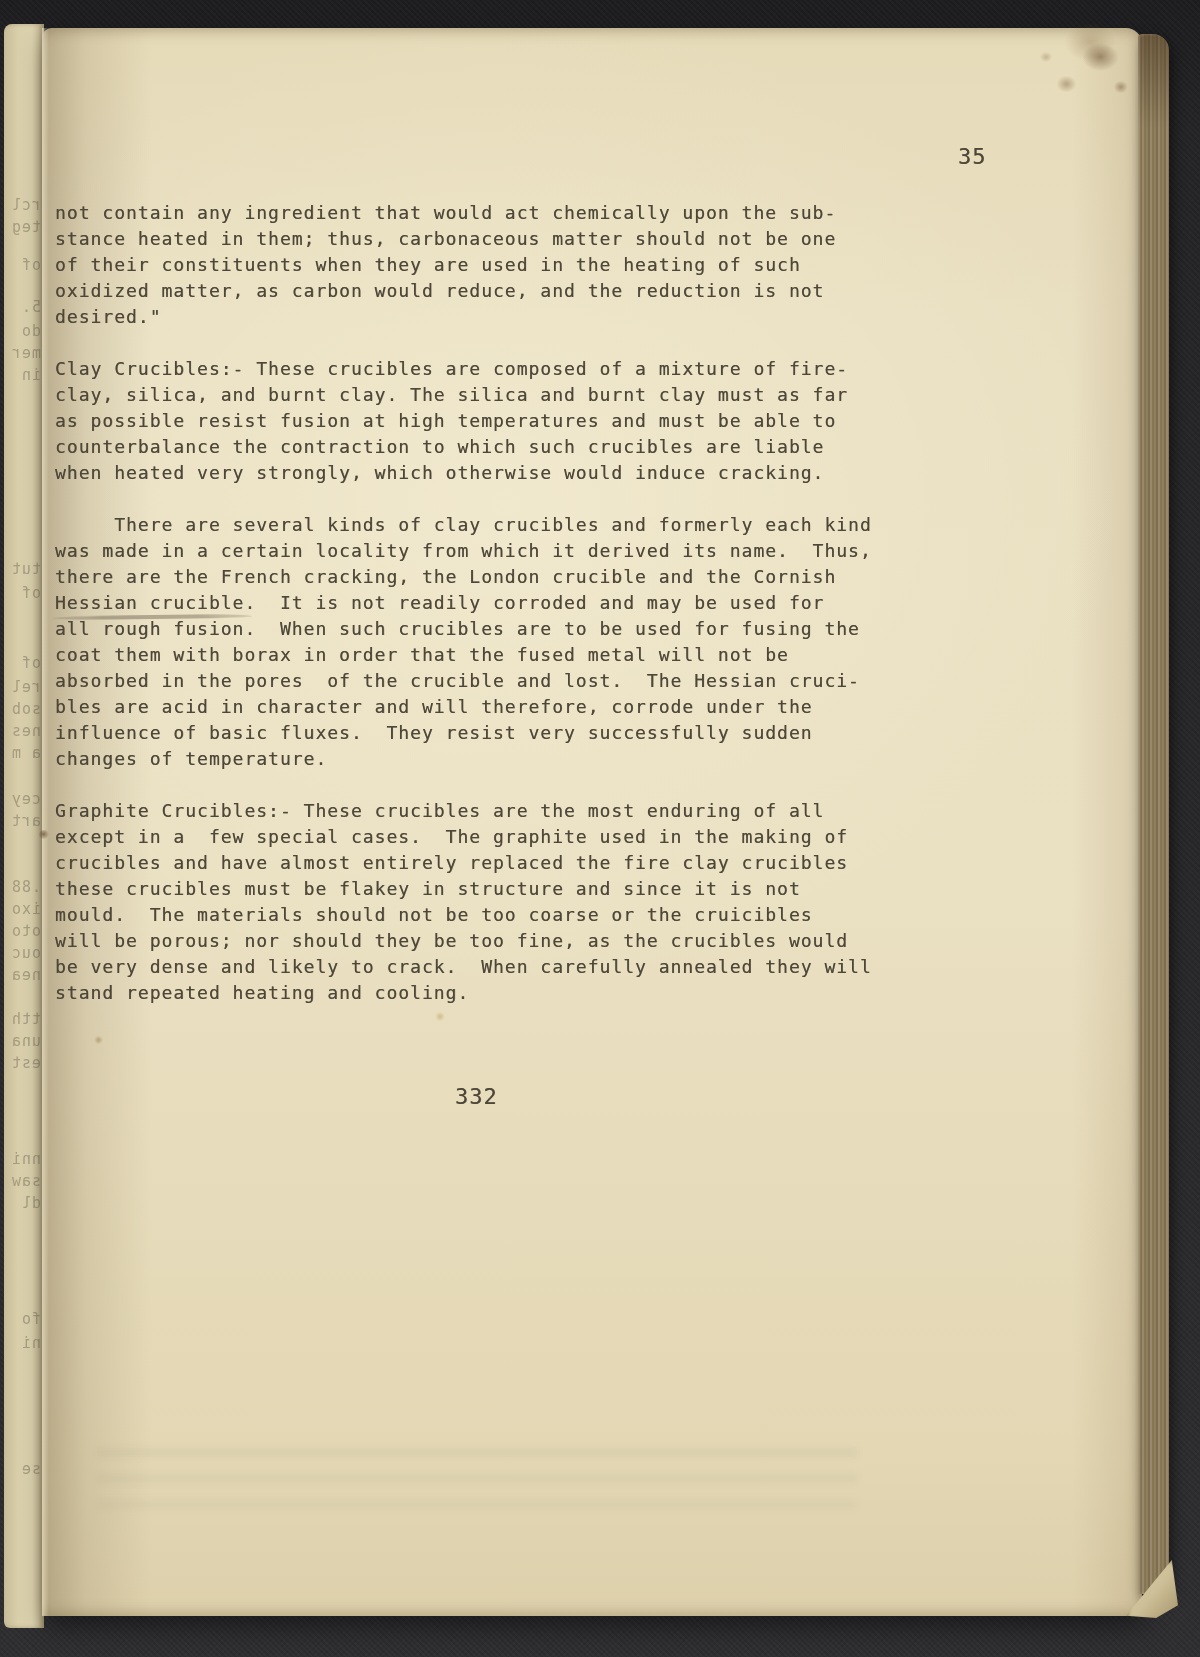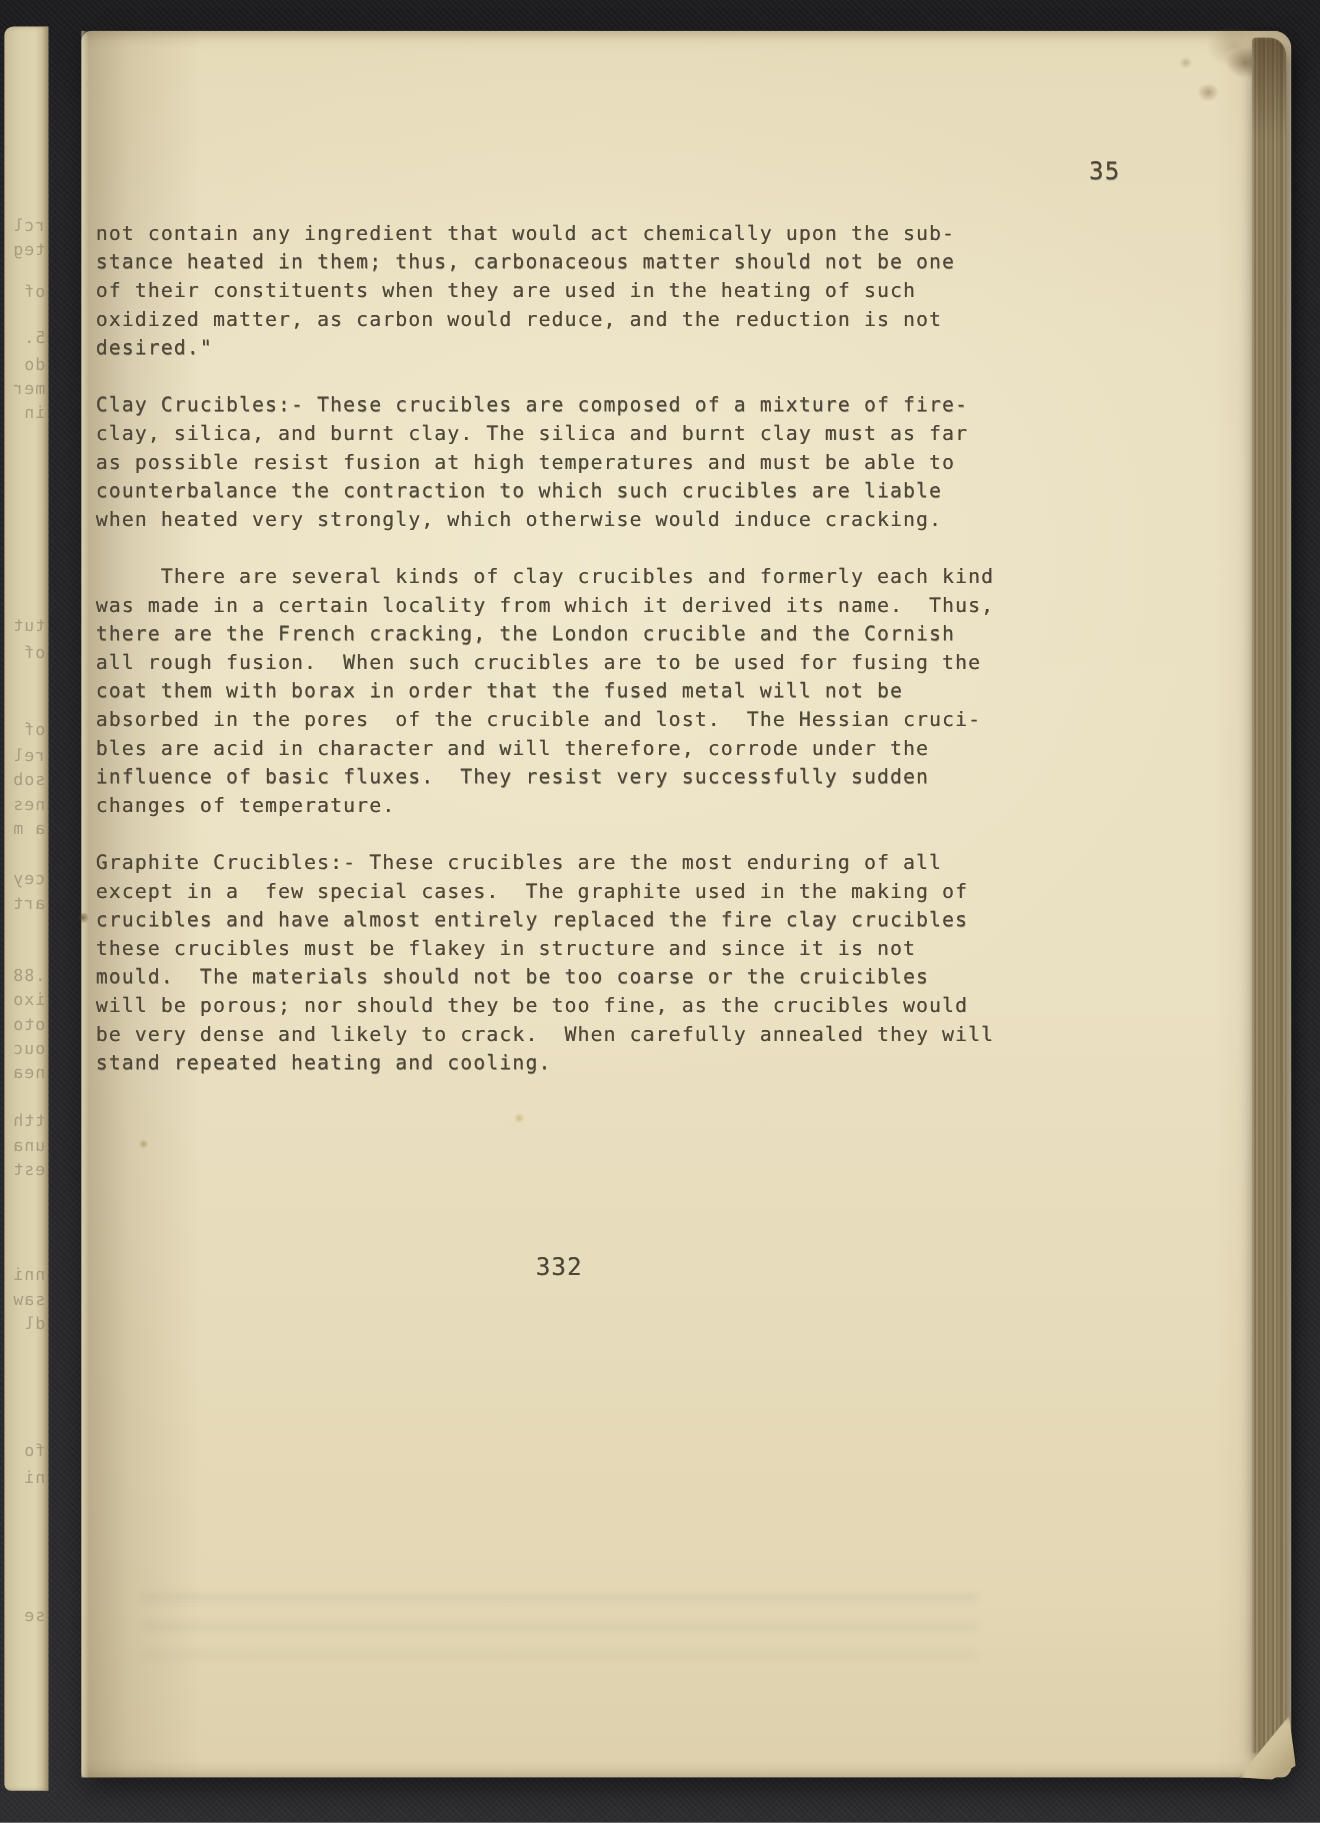--- a/index.html
+++ b/index.html
@@ -31,21 +31,20 @@
     position:absolute;left:42px;top:28px;width:1100px;height:1588px;
     background:
       radial-gradient(900px 700px at 42% 30%, rgba(255,250,228,.35), rgba(255,250,228,0) 70%),
       linear-gradient(270deg, rgba(150,125,85,.22) 0px, rgba(150,125,85,0) 70px),
       linear-gradient(180deg,#e6dbb9 0%, #e9dfc1 18%, #eae0c2 55%, #e3d7b4 90%, #ddd0ab 100%);
     border-radius:10px 16px 10px 4px;
     box-shadow:
       inset 0 10px 14px -8px rgba(110,92,60,.45),
       inset 0 -10px 14px -8px rgba(110,92,60,.40),
       4px 10px 26px rgba(0,0,0,.45);
-    margin-left: 32px;
   }
   .gutter-shadow{
     position:absolute;left:0;top:0;bottom:0;width:110px;
     background:linear-gradient(90deg, rgba(118,100,66,.42) 0%, rgba(118,100,66,.16) 40%, rgba(118,100,66,0) 100%);
     border-radius:10px 0 0 4px;pointer-events:none;
   }
   .gutter-highlight{
     position:absolute;left:0;top:0;bottom:0;width:7px;
     background:linear-gradient(90deg, rgba(255,248,220,.55), rgba(255,248,220,0));
     pointer-events:none;
@@ -65,21 +64,21 @@
   .paragraph{margin:0 0 26px 0;}
   .line{white-space:pre;}
   .pencil-underline{position:relative;display:inline-block;}
   .pencil-underline::after{
     content:"";position:absolute;left:-3px;right:-8px;bottom:-3px;height:4px;
     background:linear-gradient(90deg, rgba(124,113,94,.20), rgba(124,113,94,.55) 25%, rgba(124,113,94,.50) 75%, rgba(124,113,94,.22));
     border-radius:60% 40% 50% 50%/80% 90% 60% 70%;
     transform:rotate(-0.7deg);filter:blur(.4px);
   }
   .footer-number{
-    position:absolute;left:413px;top:1112px;
+    position:absolute;left:413px;top:1056px;
     font-size:22px;line-height:26px;letter-spacing:1px;color:#4e4738;
     text-shadow:.3px .3px .6px rgba(60,55,45,.55);white-space:pre;
   }
 
   
   .corner-stains{
     position:absolute;right:-6px;top:-4px;width:170px;height:150px;pointer-events:none;
     background:
       radial-gradient(26px 20px at 72% 22%, rgba(92,64,34,.50), rgba(92,64,34,0) 70%),
       radial-gradient(14px 12px at 52% 40%, rgba(104,74,40,.38), rgba(104,74,40,0) 70%),
@@ -177,20 +176,21 @@
         <div class="line">Clay Crucibles:- These crucibles are composed of a mixture of fire-</div>
         <div class="line">clay, silica, and burnt clay. The silica and burnt clay must as far</div>
         <div class="line">as possible resist fusion at high temperatures and must be able to</div>
         <div class="line">counterbalance the contraction to which such crucibles are liable</div>
         <div class="line">when heated very strongly, which otherwise would induce cracking.</div>
       </div>
       <div class="paragraph">
         <div class="line">     There are several kinds of clay crucibles and formerly each kind</div>
         <div class="line">was made in a certain locality from which it derived its name.  Thus,</div>
         <div class="line">there are the French cracking, the London crucible and the Cornish</div>
+        <div class="line"><span class="pencil-underline">Hessian crucible</span>.  It is not readily corroded and may be used for</div>
         <div class="line">all rough fusion.  When such crucibles are to be used for fusing the</div>
         <div class="line">coat them with borax in order that the fused metal will not be</div>
         <div class="line">absorbed in the pores  of the crucible and lost.  The Hessian cruci-</div>
         <div class="line">bles are acid in character and will therefore, corrode under the</div>
         <div class="line">influence of basic fluxes.  They resist very successfully sudden</div>
         <div class="line">changes of temperature.</div>
       </div>
       <div class="paragraph">
         <div class="line">Graphite Crucibles:- These crucibles are the most enduring of all</div>
         <div class="line">except in a  few special cases.  The graphite used in the making of</div>

